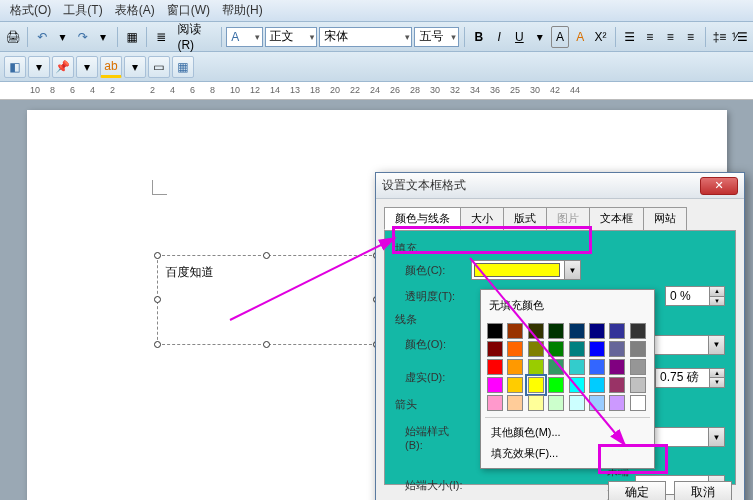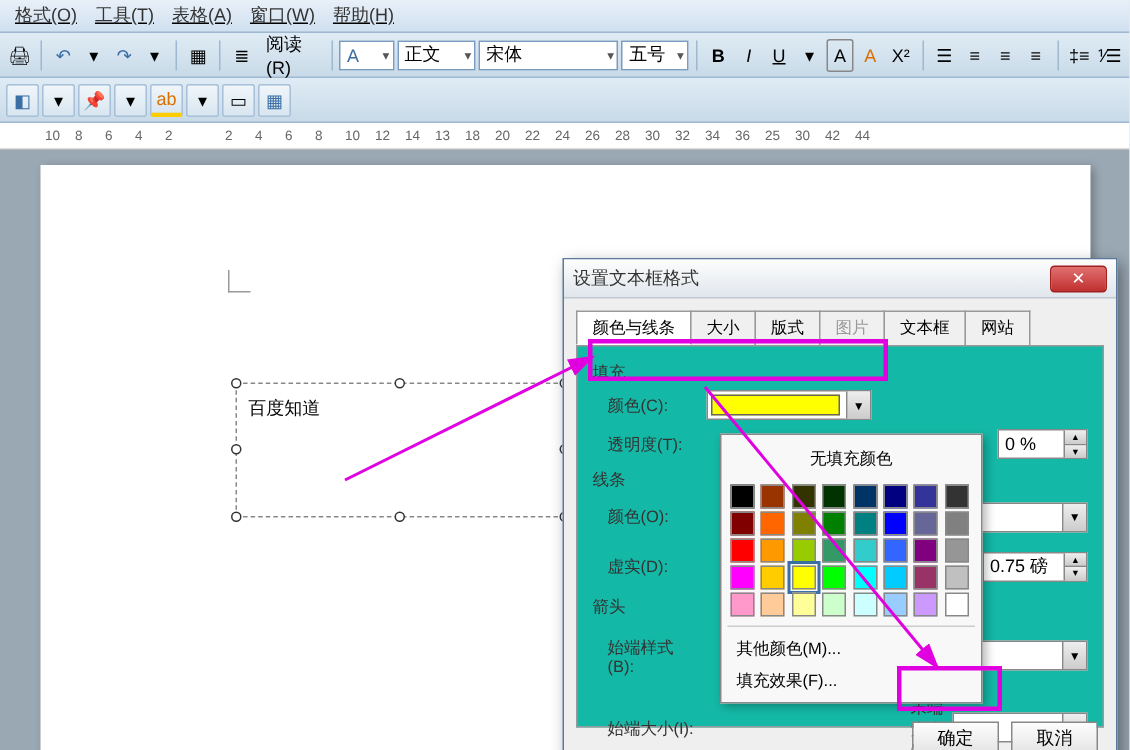--- a/index.html
+++ b/index.html
@@ -1,19 +1,19 @@
 <!DOCTYPE html>
 <html><head>
 <meta charset="utf-8">
 <style>
 * { box-sizing: border-box; margin: 0; padding: 0; font-family: "Microsoft YaHei", SimSun, sans-serif; font-size: 12px; }
 body { background: #c5d9e8; width: 753px; height: 500px; overflow: hidden; position: relative; }
 
 
-.menubar { background: linear-gradient(#e8f0f8, #d0e0f0); height: 22px; display: flex; align-items: center; padding: 0 4px; border-bottom: 1px solid #9db8d0; text-decoration: underline; }
+.menubar { background: linear-gradient(#e8f0f8, #d0e0f0); height: 22px; display: flex; align-items: center; padding: 0 4px; border-bottom: 1px solid #9db8d0; }
 .menu-item { padding: 2px 6px; color: #333; }
 
 
 .toolbar { background: linear-gradient(#e0ecf5, #c8dae8); height: 30px; display: flex; align-items: center; padding: 0 4px; border-bottom: 1px solid #9db8d0; gap: 2px; }
 .tb-btn { width: 22px; height: 22px; border: 1px solid transparent; display: inline-flex; align-items: center; justify-content: center; border-radius: 2px; }
 .tb-sep { width: 1px; height: 20px; background: #9db8d0; margin: 0 3px; }
 .tb-dropdown { background: #fff; border: 1px solid #7a9cc0; height: 20px; padding: 0 14px 0 4px; position: relative; display: inline-flex; align-items: center; }
 .tb-dropdown::after { content: "▾"; position: absolute; right: 2px; font-size: 9px; color: #555; }
 
 .toolbar2 { background: linear-gradient(#e0ecf5, #c8dae8); height: 30px; display: flex; align-items: center; padding: 0 4px; border-bottom: 1px solid #9db8d0; gap: 2px; }
@@ -59,21 +59,21 @@
 .num-input { width: 60px; height: 20px; background: #fff; border: 1px solid #888; padding: 0 4px; display: flex; align-items: center; position: relative; }
 .spinner { position: absolute; right: 0; top: 0; width: 15px; height: 100%; border-left: 1px solid #888; display: flex; flex-direction: column; }
 .spinner div { flex: 1; background: linear-gradient(#eee,#ccc); font-size: 7px; display: flex; align-items: center; justify-content: center; border-bottom: 1px solid #888; }
 .spinner div:last-child { border-bottom: none; }
 
 .dlg-buttons { position: absolute; bottom: 8px; right: 12px; display: flex; gap: 8px; }
 .btn { width: 58px; height: 22px; background: linear-gradient(#fdfdfd, #e4e4e4); border: 1px solid #888; display: flex; align-items: center; justify-content: center; font-size: 12px; }
 
 
 .color-popup { position: absolute; top: 58px; left: 95px; width: 175px; background: #f8f8f8; border: 1px solid #888; box-shadow: 2px 2px 6px rgba(0,0,0,.3); padding: 4px; z-index: 5; }
-.nofill { text-align: center; padding: 3px; border: 1px solid transparent; margin-bottom: 4px; font-size: 11px; }
+.nofill { padding: 3px; border: 1px solid transparent; margin-bottom: 4px; font-size: 11px; }
 .swatch-grid { display: grid; grid-template-columns: repeat(8, 1fr); gap: 2px; padding: 2px; }
 .sw { width: 16px; height: 16px; border: 1px solid #888; }
 .sw.sel { outline: 2px solid #3a6ea5; outline-offset: 1px; }
 .popup-sep { height: 1px; background: #ccc; margin: 4px 0; }
 .popup-item { padding: 3px 6px; font-size: 11px; }
 
 
 .hl { position: absolute; border: 3px solid #e000e0; pointer-events: none; z-index: 10; }
 .hl1 { top: 226px; left: 392px; width: 200px; height: 28px; }
 .hl2 { top: 444px; left: 598px; width: 70px; height: 30px; }

